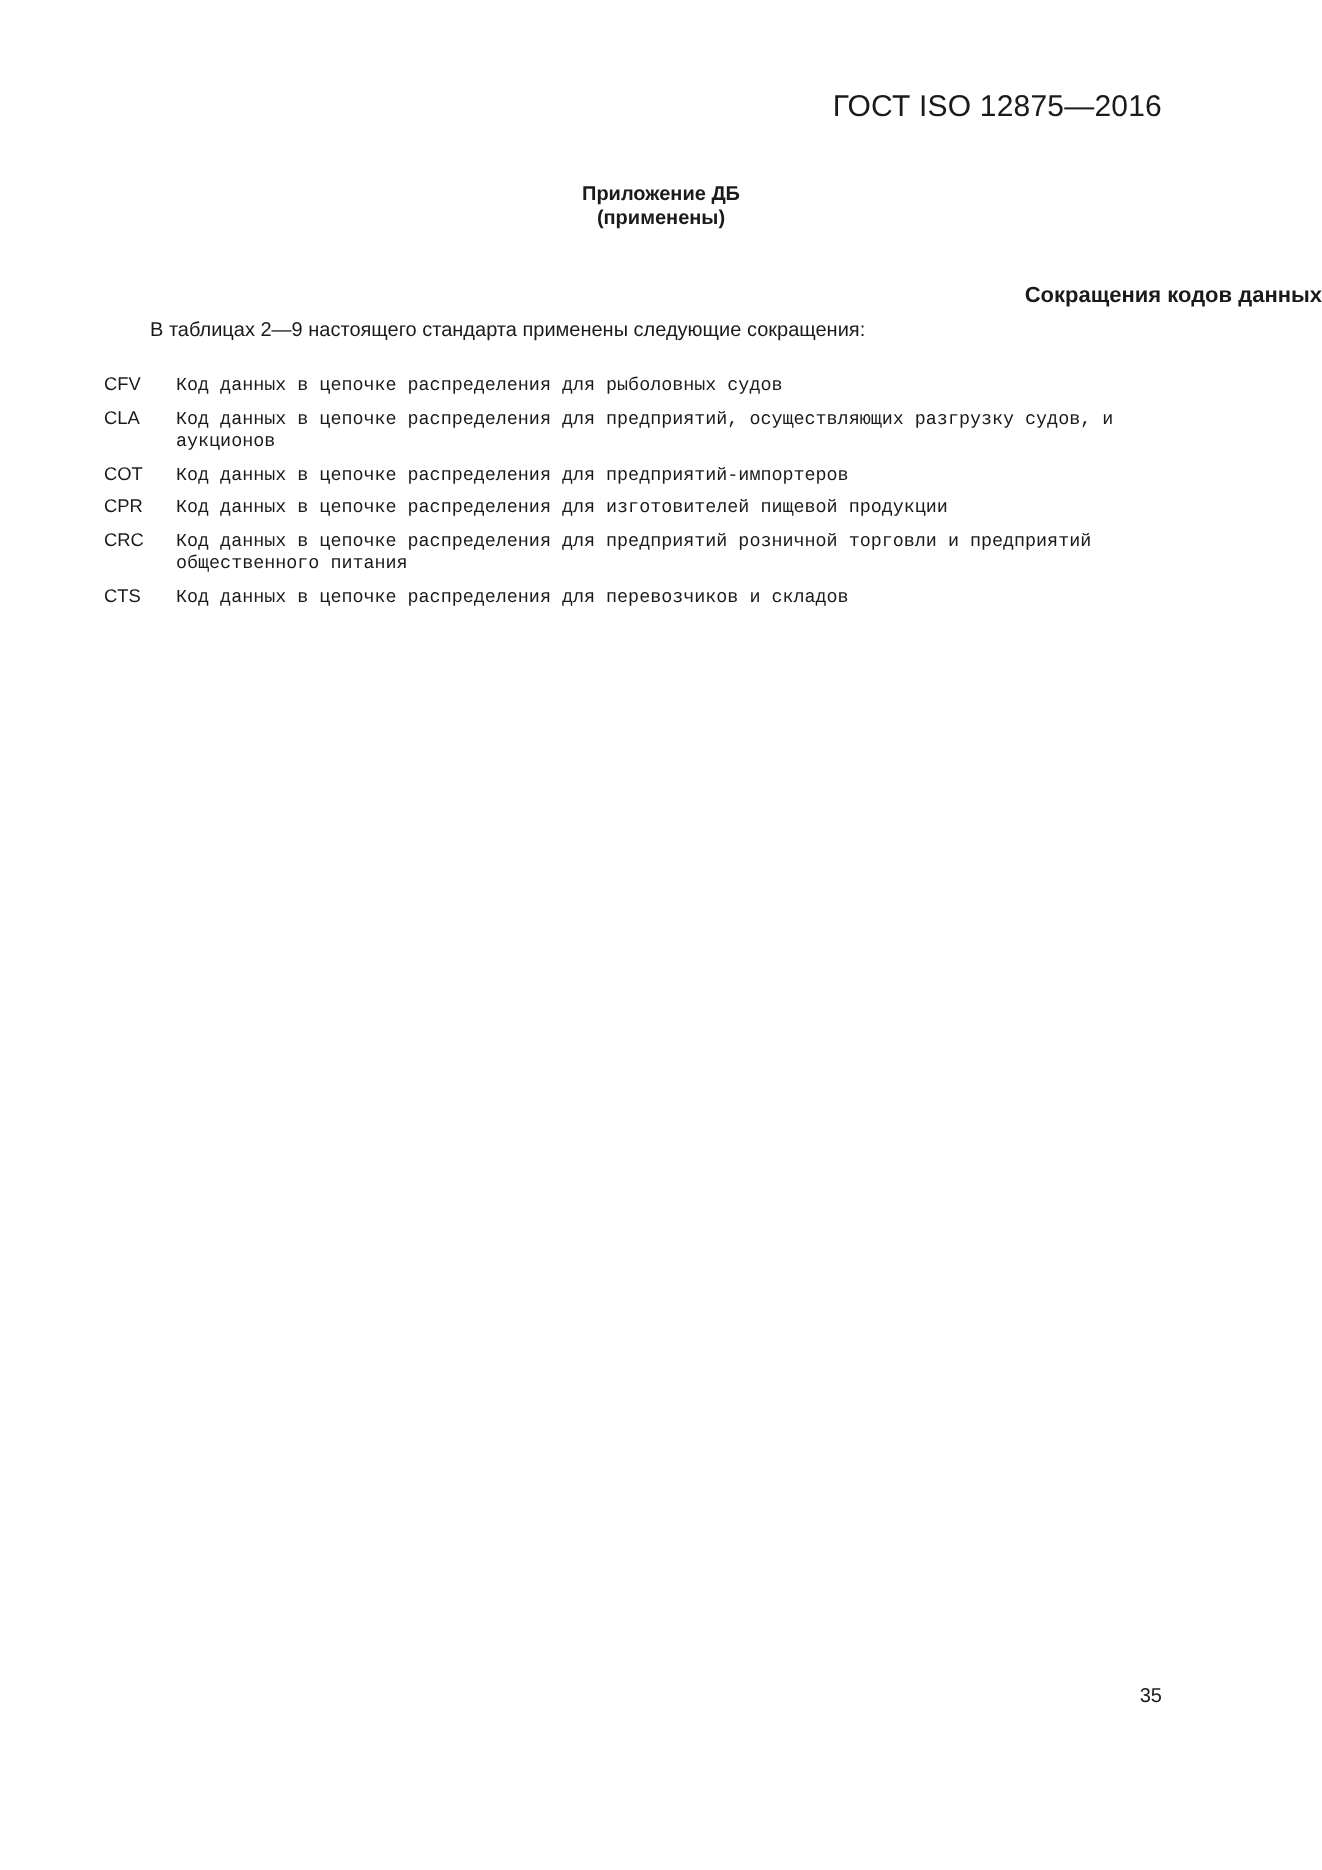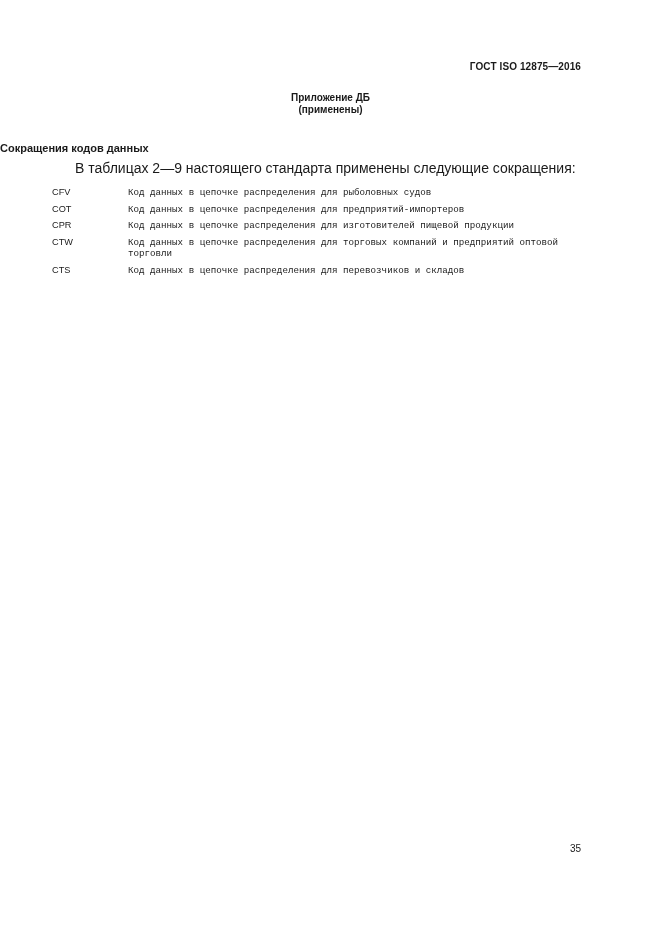--- a/index.html
+++ b/index.html
@@ -10,63 +10,62 @@
     body {
       width: 661px;
       height: 935px;
       position: relative;
       font-family: "Liberation Sans", sans-serif;
       color: #1a1a1a;
       overflow: hidden;
     }
     .header-code {
       position: absolute;
-      top: 61px;
+      top: 45px;
       right: 80px;
-      font-weight: bold;
-      font-size: 10px;
+      font-weight: normal;
+      font-size: 15px;
       letter-spacing: 0.1px;
     }
     .annex-title {
       position: absolute;
       top: 92px;
       left: 0;
       width: 661px;
       text-align: center;
       font-weight: bold;
       font-size: 10px;
       line-height: 12px;
     }
     .section-title {
       position: absolute;
       top: 142px;
       left: 0;
       width: 661px;
-      text-align: left;
+      text-align: right;
       font-weight: bold;
       font-size: 11px;
     }
     .intro {
       position: absolute;
       top: 160px;
       left: 75px;
-      font-size: 14px;
+      font-size: 10px;
     }
     .abbr-list {
       position: absolute;
       top: 187px;
       left: 52px;
       width: 530px;
       font-size: 9.2px;
       line-height: 11.5px;
     }
     .abbr-row {
       display: flex;
       margin-bottom: 5px;
-      gap: 40px;
     }
     .abbr-code {
       width: 36px;
       flex: 0 0 36px;
     }
     .abbr-desc {
       flex: 1;
       font-family: Liberation Mono, monospace;
     }
     .page-number {
@@ -90,30 +89,34 @@
 <div class="section-title">Сокращения кодов данных</div>
 
 <div class="intro">В таблицах 2—9 настоящего стандарта применены следующие сокращения:</div>
 
 <div class="abbr-list">
   <div class="abbr-row">
     <span class="abbr-code">CFV</span>
     <span class="abbr-desc">Код данных в цепочке распределения для рыболовных судов</span>
   </div>
   <div class="abbr-row">
+    <span class="abbr-code">CLA</span>
+    <span class="abbr-desc">Код данных в цепочке распределения для предприятий, осуществляющих разгрузку судов, и аукционов</span>
+  </div>
+  <div class="abbr-row">
     <span class="abbr-code">COT</span>
     <span class="abbr-desc">Код данных в цепочке распределения для предприятий-импортеров</span>
   </div>
   <div class="abbr-row">
     <span class="abbr-code">CPR</span>
     <span class="abbr-desc">Код данных в цепочке распределения для изготовителей пищевой продукции</span>
   </div>
   <div class="abbr-row">
-    <span class="abbr-code">CTW</span>
-    <span class="abbr-desc">Код данных в цепочке распределения для торговых компаний и предприятий оптовой торговли</span>
+    <span class="abbr-code">CRC</span>
+    <span class="abbr-desc">Код данных в цепочке распределения для предприятий розничной торговли и предприятий общественного питания</span>
   </div>
   <div class="abbr-row">
     <span class="abbr-code">CTS</span>
     <span class="abbr-desc">Код данных в цепочке распределения для перевозчиков и складов</span>
   </div>
 </div>
 
 <div class="page-number">35</div>
 
 </body></html>

